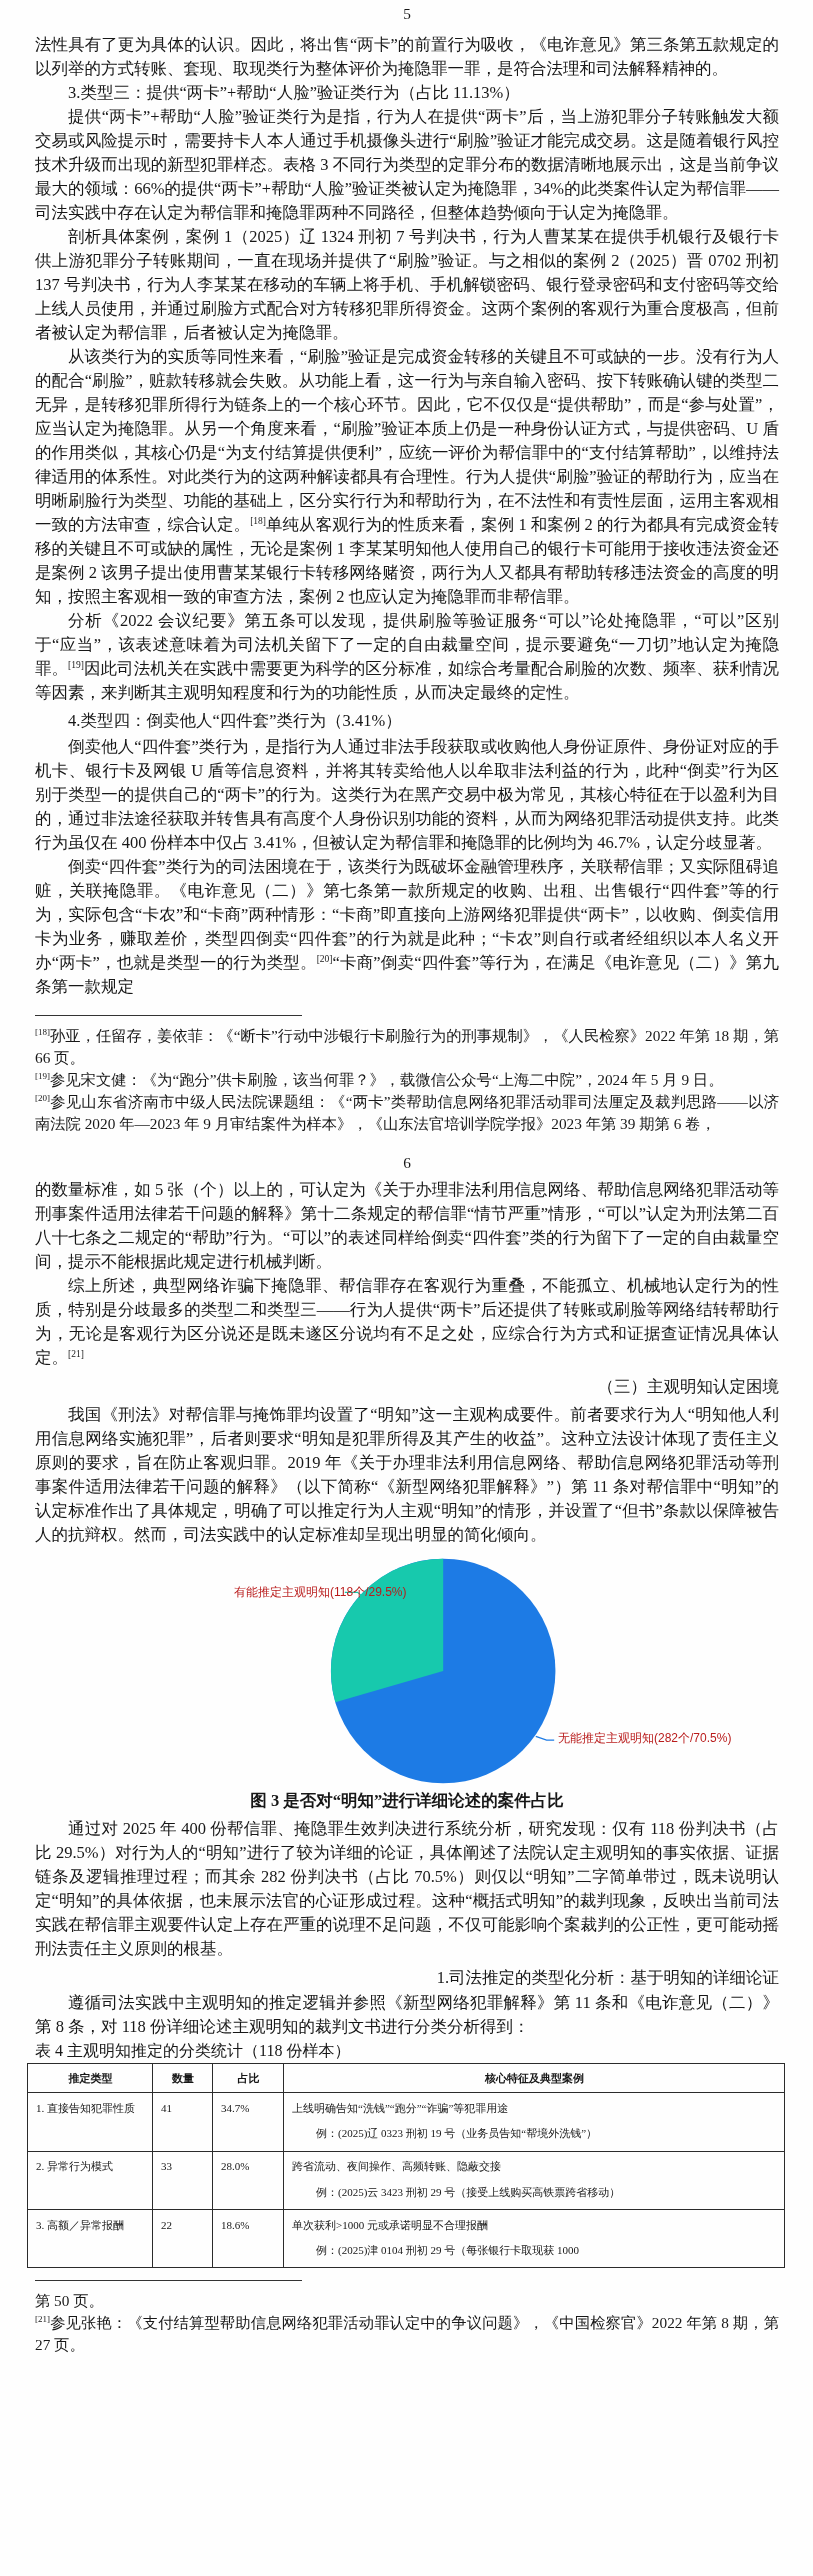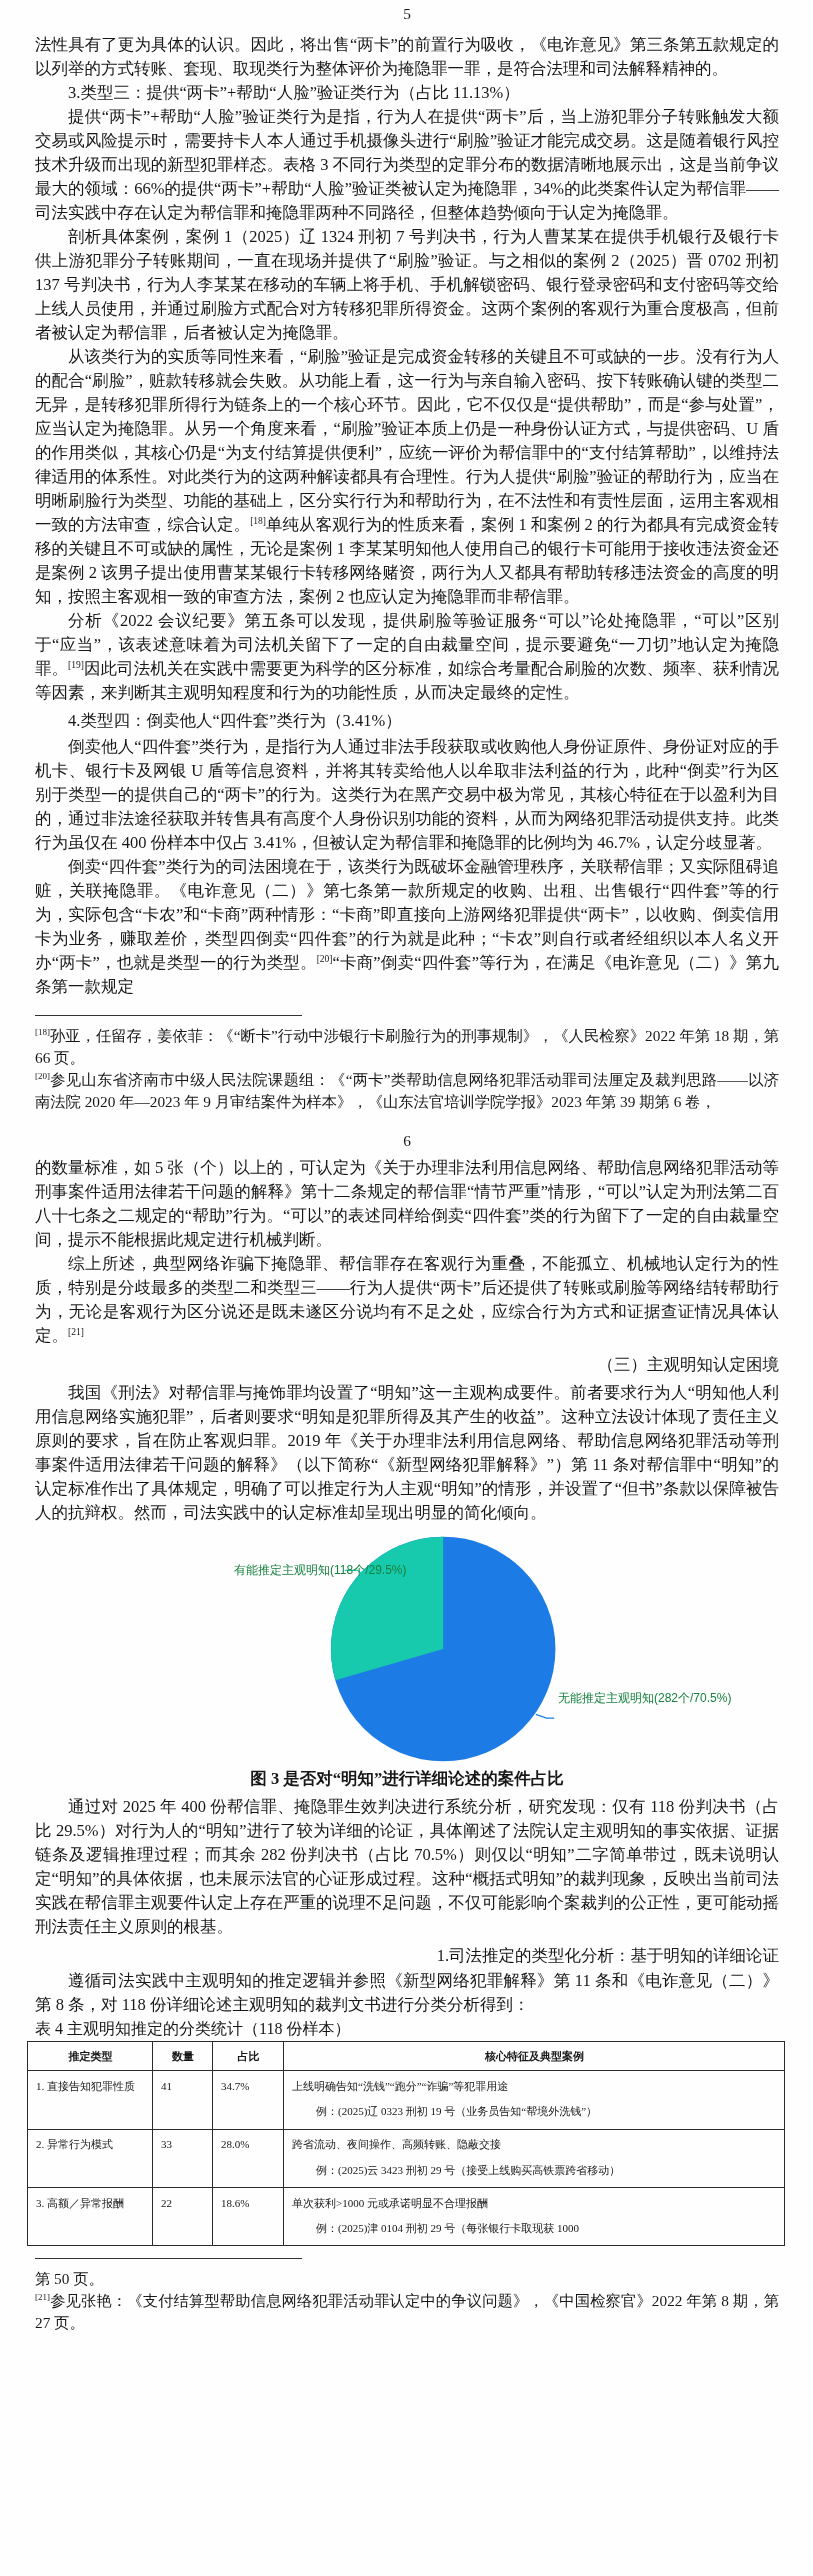--- a/index.html
+++ b/index.html
@@ -71,25 +71,25 @@
     position: relative;
     height: 236px;
     margin: 6.4px -35px 0 -35px;
     font-family: "Liberation Sans", "DejaVu Sans", sans-serif;
   }
   .chart-row svg { position: absolute; left: 0; top: 0; }
   .pie-label {
     position: absolute;
     font-size: 12px;
     line-height: 15.3px;
-    color: #15803d;
+    color: #b91c1c;
     white-space: nowrap;
   }
   .pie-label.left  { left: 234px; top: 32px; }
-  .pie-label.right { left: 558px; top: 160px; }
+  .pie-label.right { left: 558px; top: 178px; }
 
   .fig-caption {
     font-size: 16.5px;
     line-height: 24px;
     font-weight: bold;
     text-align: center;
   }
 
   .table-title {
     font-size: 16px;
@@ -144,20 +144,21 @@
   <div class="heading mt6">4.类型四：倒卖他人“四件套”类行为（3.41%）</div>
 
   <p class="body-para mt4">倒卖他人“四件套”类行为，是指行为人通过非法手段获取或收购他人身份证原件、身份证对应的手机卡、银行卡及网银 U 盾等信息资料，并将其转卖给他人以牟取非法利益的行为，此种“倒卖”行为区别于类型一的提供自己的“两卡”的行为。这类行为在黑产交易中极为常见，其核心特征在于以盈利为目的，通过非法途径获取并转售具有高度个人身份识别功能的资料，从而为网络犯罪活动提供支持。此类行为虽仅在 400 份样本中仅占 3.41%，但被认定为帮信罪和掩隐罪的比例均为 46.7%，认定分歧显著。</p>
 
   <p class="body-para"><span>倒卖“四件套”类行为的司法困境在于，该类行为既破坏金融管理秩序，关联帮信罪；又实际阻碍追赃，关联掩隐罪。《电诈意见（二）》第七条第一款所规定的收购、出租、出售银行“四件套”等的行为，实际包含“卡农”和“卡商”两种情形：“卡商”即直接向上游网络犯罪提供“两卡”，以收购、倒卖信用卡为业务，赚取差价，类型四倒卖“四件套”的行为就是此种；“卡农”则自行或者经组织以本人名义开办“两卡”，也就是类型一的行为类型。</span><sup class="fnref">[20]</sup><span>“卡商”倒卖“四件套”等行为，在满足《电诈意见（二）》第九条第一款规定</span></p>
 
   <hr class="footnote-sep">
 
   <div class="footnotes">
     <div class="footnote"><sup class="fnref">[18]</sup><span>孙亚，任留存，姜依菲：《“断卡”行动中涉银行卡刷脸行为的刑事规制》，《人民检察》2022 年第 18 期，第 66 页。</span></div>
+    <div class="footnote"><sup class="fnref">[19]</sup><span>参见宋文健：《为“跑分”供卡刷脸，该当何罪？》，载微信公众号“上海二中院”，2024 年 5 月 9 日。</span></div>
     <div class="footnote"><sup class="fnref">[20]</sup><span>参见山东省济南市中级人民法院课题组：《“两卡”类帮助信息网络犯罪活动罪司法厘定及裁判思路——以济南法院 2020 年—2023 年 9 月审结案件为样本》，《山东法官培训学院学报》2023 年第 39 期第 6 卷，</span></div>
   </div>
 
   <div class="page-num second">6</div>
 
   <p class="body-para no-indent mt10">的数量标准，如 5 张（个）以上的，可认定为《关于办理非法利用信息网络、帮助信息网络犯罪活动等刑事案件适用法律若干问题的解释》第十二条规定的帮信罪“情节严重”情形，“可以”认定为刑法第二百八十七条之二规定的“帮助”行为。“可以”的表述同样给倒卖“四件套”类的行为留下了一定的自由裁量空间，提示不能根据此规定进行机械判断。</p>
 
   <p class="body-para"><span>综上所述，典型网络诈骗下掩隐罪、帮信罪存在客观行为重叠，不能孤立、机械地认定行为的性质，特别是分歧最多的类型二和类型三——行为人提供“两卡”后还提供了转账或刷脸等网络结转帮助行为，无论是客观行为区分说还是既未遂区分说均有不足之处，应综合行为方式和证据查证情况具体认定。</span><sup class="fnref">[21]</sup></p>
 
   <div class="heading mt8">（三）主观明知认定困境</div>

